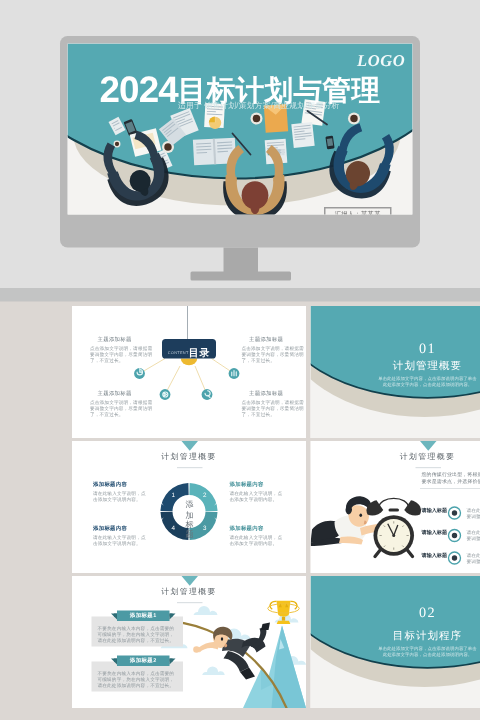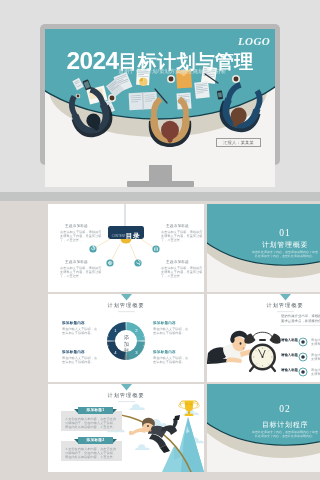--- a/index.html
+++ b/index.html
@@ -3,21 +3,21 @@
 <meta charset="utf-8">
 <style>
   html,body{margin:0;padding:0;}
   body{width:320px;height:480px;background:#dcd7d3;font-family:"Liberation Sans","DejaVu Sans",sans-serif;overflow:hidden;}
   .page{position:relative;width:320px;height:480px;background:#dcd7d3;}
 
   
   .hero{position:absolute;left:0;top:0;width:320px;height:192px;background:#e0e0e0;}
   .shelf{position:absolute;left:0;top:192px;width:320px;height:9px;background:#c3c4c4;}
   .monitor{position:absolute;left:40px;top:24px;width:240px;height:141px;background:#b8b8b8;border-radius:5px;box-sizing:border-box;}
-  .screen{position:absolute;left:5px;top:5px;width:230px;height:158px;background:#f4f3f1;overflow:hidden;}
+  .screen{position:absolute;left:5px;top:5px;width:230px;height:114px;background:#f4f3f1;overflow:hidden;}
   .stand-neck{position:absolute;left:149px;top:165px;width:23px;height:17px;background:#a9a9a9;}
   .stand-base{position:absolute;left:127px;top:181px;width:67px;height:6px;background:#a9a9a9;border-radius:1px;}
 
   .cov-logo{position:absolute;left:193px;top:6px;font-family:"Liberation Serif","DejaVu Serif",serif;font-style:italic;font-weight:bold;
             font-size:11px;color:#f2fafa;letter-spacing:.4px;line-height:12px;}
   .cov-title{position:absolute;left:0;top:22px;width:230px;box-sizing:border-box;text-align:center;color:#fff;white-space:nowrap;line-height:20px;}
   .cov-year{font-family:"Liberation Sans",sans-serif;font-weight:bold;font-size:24.5px;letter-spacing:-0.6px;vertical-align:-1.5px;}
   .cov-cn{font-size:19px;font-weight:bold;letter-spacing:0.3px;}
   .cov-sub{position:absolute;left:0;top:39px;width:230px;padding-left:25px;box-sizing:border-box;text-align:center;color:#cfe6e8;font-size:5.2px;letter-spacing:.15px;line-height:6px;}
   .cov-pres{position:absolute;left:171px;top:109px;width:45px;height:9px;border:0.8px solid #9b9b9b;color:#6d6d6d;font-size:4.2px;

